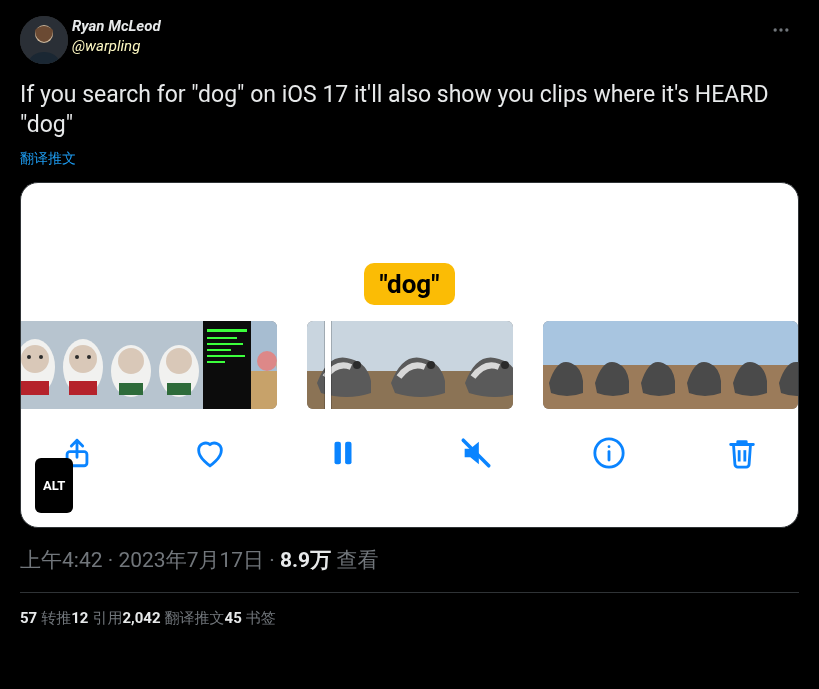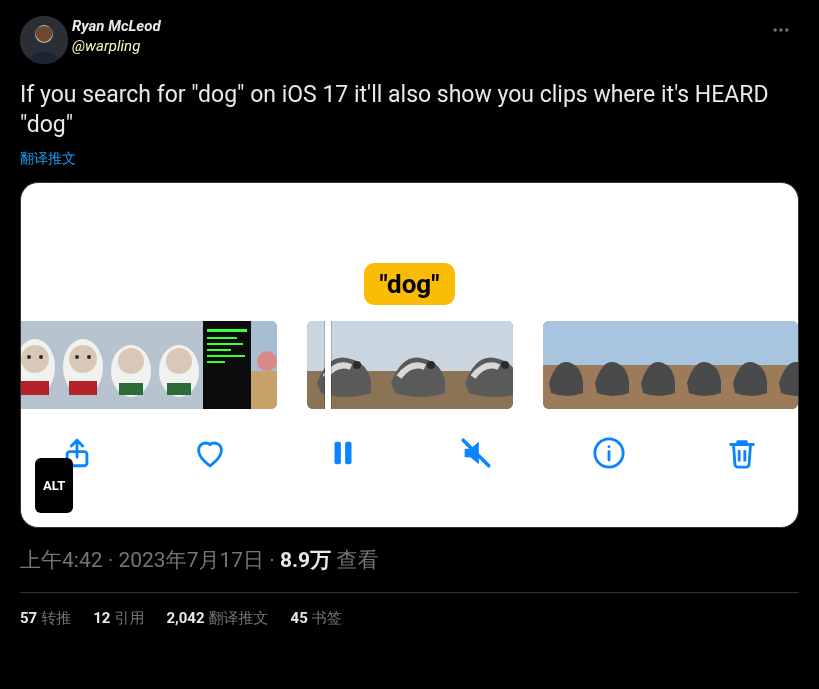--- a/index.html
+++ b/index.html
@@ -162,21 +162,20 @@
     font-size: 21px;
   }
   .meta-row .views-count { color: #e7e9ea; font-weight: 700; }
   .divider {
     height: 1px;
     background: #2f3336;
     margin: 18px 0 0 0;
   }
   .stats-row {
     display: flex;
-    gap: 22px;
     padding: 16px 0 0 0;
     font-size: 15px;
     color: #71767b;
   }
   .stat .num { color: #e7e9ea; font-weight: 700; margin-right: 4px; }
 </style>
 </head>
 <body>
 
 <div class="tweet">

